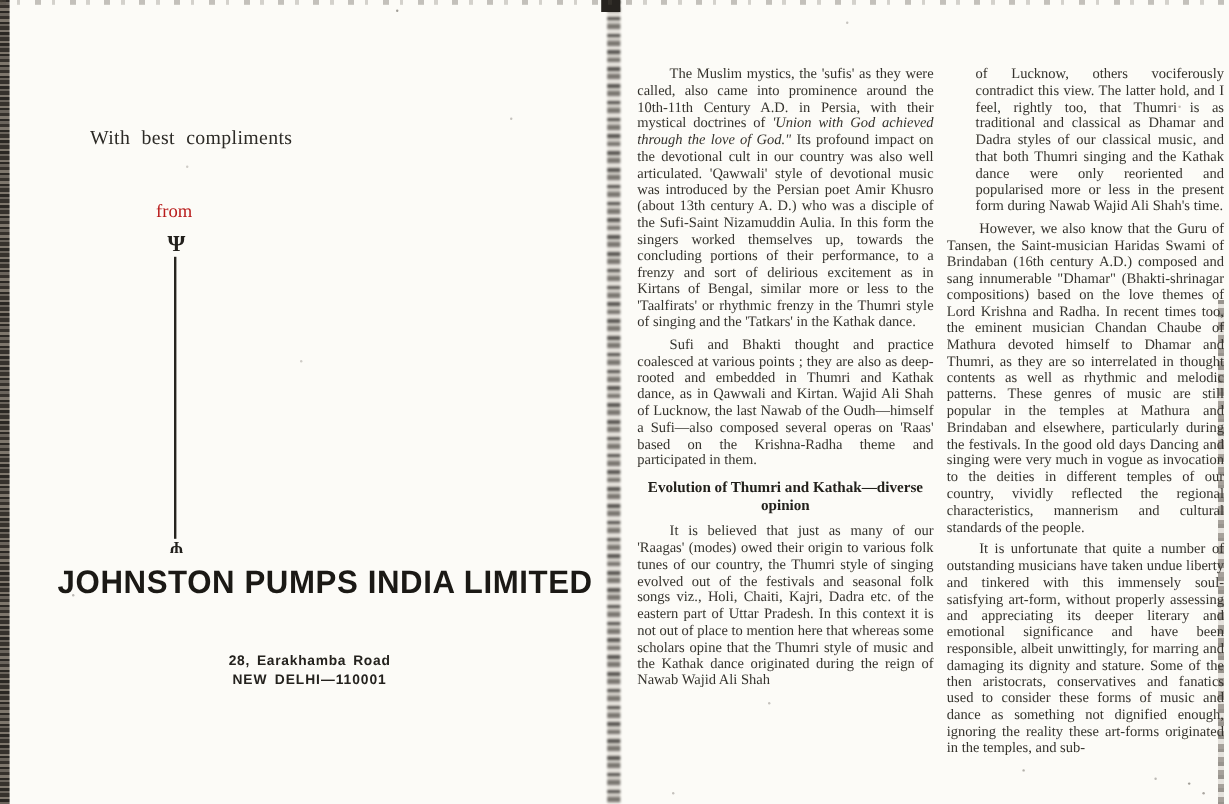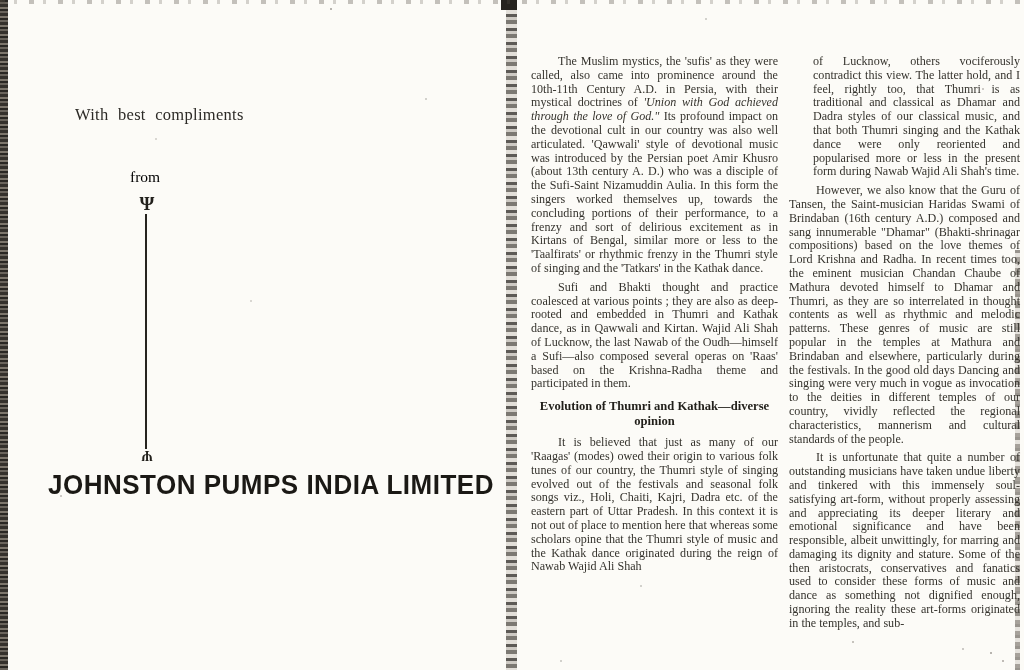--- a/index.html
+++ b/index.html
@@ -51,21 +51,21 @@
       962px 648px 0 rgba(70,64,56,.35), 560px 660px 0 rgba(70,64,56,.3),
       640px 585px 0 rgba(70,64,56,.3), 155px 138px 0 rgba(70,64,56,.25);
   }
 
   
   .page-left{position:absolute;left:8px;top:0;width:498px;height:670px;}
   .compliments{
     position:absolute;left:67px;top:105px;font-size:16.5px;color:#2c2a26;
     word-spacing:5px;letter-spacing:.3px;
   }
-  .from{position:absolute;left:122px;top:168px;font-size:15.5px;color:#000000;word-spacing:4px;}
+  .from{position:absolute;left:122px;top:168px;font-size:15.5px;color:#b91c1c;word-spacing:4px;}
   .trident-head{
     position:absolute;left:127px;top:193px;width:24px;text-align:center;
     font-size:19px;font-weight:bold;color:#22201c;
   }
   .staff{position:absolute;left:137px;top:214px;width:1.6px;height:235px;background:#26241f;}
   .trident-foot{
     position:absolute;left:127px;top:447px;width:24px;text-align:center;
     font-size:14px;font-weight:bold;color:#22201c;transform:rotate(180deg);
   }
   .company{
@@ -103,20 +103,24 @@
 <div class="top-noise"></div>
 <div class="speckles"></div>
 
 <div class="page-left">
   <div class="compliments">With best compliments</div>
   <div class="from">from</div>
   <div class="trident-head">Ψ</div>
   <div class="staff"></div>
   <div class="trident-foot">Ψ</div>
   <div class="company">JOHNSTON PUMPS INDIA LIMITED</div>
+  <div class="address">
+    <div class="line1">28, Earakhamba Road</div>
+    <div class="line2">NEW DELHI—110001</div>
+  </div>
 </div>
 
 <div class="page-right">
   <div class="col col1">
     <p><span>The Muslim mystics, the 'sufis' as they were called, also came into prominence around the 10th-11th Century A.D. in Persia, with their mystical doctrines of </span><span class="ital">'Union with God achieved through the love of God."</span><span> Its profound impact on the devotional cult in our country was also well articulated. 'Qawwali' style of devotional music was introduced by the Persian poet Amir Khusro (about 13th century A. D.) who was a disciple of the Sufi-Saint Nizamuddin Aulia. In this form the singers worked themselves up, towards the concluding portions of their performance, to a frenzy and sort of delirious excitement as in Kirtans of Bengal, similar more or less to the 'Taalfirats' or rhythmic frenzy in the Thumri style of singing and the 'Tatkars' in the Kathak dance.</span></p>
     <p>Sufi and Bhakti thought and practice coalesced at various points ; they are also as deep-rooted and embedded in Thumri and Kathak dance, as in Qawwali and Kirtan. Wajid Ali Shah of Lucknow, the last Nawab of the Oudh—himself a Sufi—also composed several operas on 'Raas' based on the Krishna-Radha theme and participated in them.</p>
     <h3>Evolution of Thumri and Kathak—diverse opinion</h3>
     <p>It is believed that just as many of our 'Raagas' (modes) owed their origin to various folk tunes of our country, the Thumri style of singing evolved out of the festivals and seasonal folk songs viz., Holi, Chaiti, Kajri, Dadra etc. of the eastern part of Uttar Pradesh. In this context it is not out of place to mention here that whereas some scholars opine that the Thumri style of music and the Kathak dance originated during the reign of Nawab Wajid Ali Shah</p>
   </div>
   <div class="col col2">

